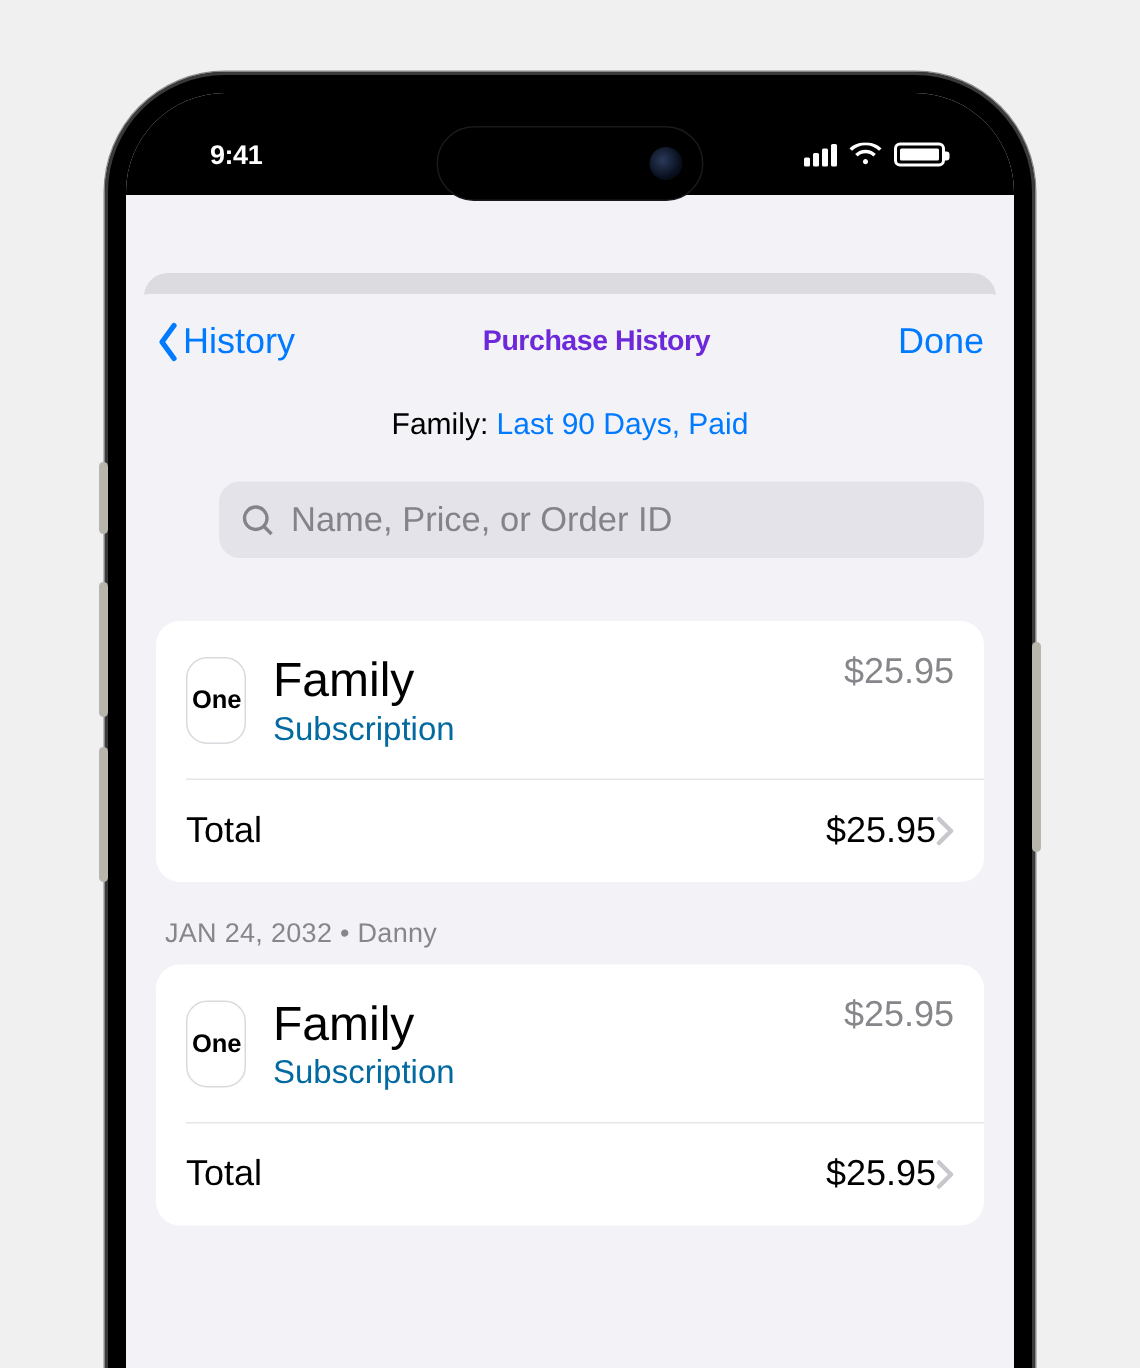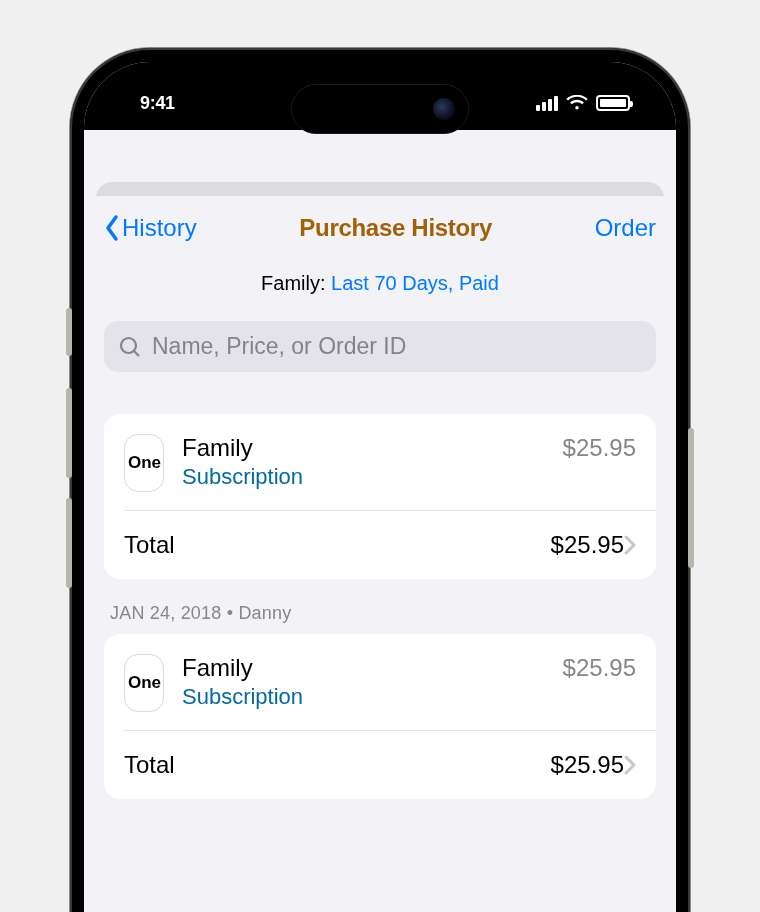--- a/index.html
+++ b/index.html
@@ -185,23 +185,23 @@
     .chevron-back {
       width: 16px;
       height: 28px;
       stroke: #007aff;
       stroke-width: 3.5;
       fill: none;
       stroke-linecap: round;
       stroke-linejoin: round;
     }
     .nav-title {
-      font-size: 24px;
+      font-size: 19px;
       font-weight: 600;
-      color: #a16207;
+      color: #6d28d9;
       letter-spacing: -0.3px;
     }
     .done-btn {
       color: #007aff;
       font-size: 24px;
       font-weight: 400;
     }
     .showing-row {
       text-align: center;
       padding: 18px 20px 26px;
@@ -214,20 +214,21 @@
     .search-wrap {
       padding: 0 20px 18px;
     }
     .search-field {
       background: #e4e3e9;
       border-radius: 14px;
       display: flex;
       align-items: center;
       padding: 12px 14px;
       gap: 10px;
+      margin-left: 42px;
     }
     .search-glyph {
       width: 24px;
       height: 24px;
       stroke: #838389;
       stroke-width: 2.2;
       fill: none;
     }
     .search-placeholder {
       color: #838389;
@@ -270,21 +271,21 @@
       align-items: center;
       gap: 1px;
       font-size: 17px;
       font-weight: 600;
     }
     .apple-logo { font-size: 17px; line-height: 1; }
     .item-text {
       flex: 1;
     }
     .item-title {
-      font-size: 24px;
+      font-size: 32px;
       color: #000;
       font-weight: 400;
       line-height: 1.2;
     }
     .item-sub {
       font-size: 22px;
       color: #0369a1;
       line-height: 1.3;
     }
     .item-price {
@@ -361,25 +362,25 @@
 
       <div class="sheet">
         <div class="nav-bar">
           <div class="back-group">
             <svg class="chevron-back" viewBox="0 0 16 28">
               <polyline points="12,3 4,14 12,25"></polyline>
             </svg>
             <span>History</span>
           </div>
           <div class="nav-title">Purchase History</div>
-          <div class="done-btn">Order</div>
+          <div class="done-btn">Done</div>
         </div>
 
         <div class="showing-row">
-          <span>Family: </span><span class="link">Last 70 Days, Paid</span>
+          <span>Family: </span><span class="link">Last 90 Days, Paid</span>
         </div>
 
         <div class="search-wrap">
           <div class="search-field">
             <svg class="search-glyph" viewBox="0 0 24 24">
               <circle cx="10.5" cy="10.5" r="7.5"></circle>
               <line x1="21" y1="21" x2="16" y2="16"></line>
             </svg>
             <span class="search-placeholder">Name, Price, or Order ID</span>
           </div>
@@ -405,21 +406,21 @@
               <div class="total-label">Total</div>
               <div class="total-value">$25.95</div>
               <svg class="chevron-right" viewBox="0 0 12 20">
                 <polyline points="2,2 10,10 2,18"></polyline>
               </svg>
             </div>
           </div>
         </div>
 
         <div class="group">
-          <div class="group-header">JAN 24, 2018   •  Danny</div>
+          <div class="group-header">JAN 24, 2032   •  Danny</div>
           <div class="card">
             <div class="item-row">
               <div class="app-icon">
                 <div class="app-icon-inner">
                   <span class="apple-logo"></span>
                     <span>One</span>
                 </div>
               </div>
               <div class="item-text">
                 <div class="item-title">Family</div>

